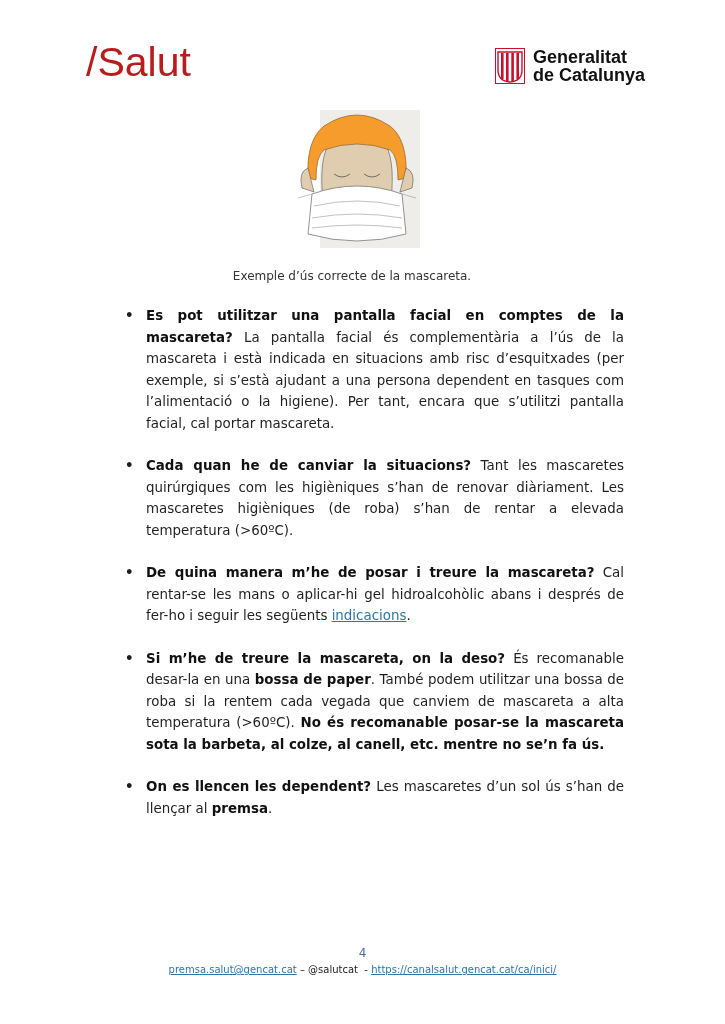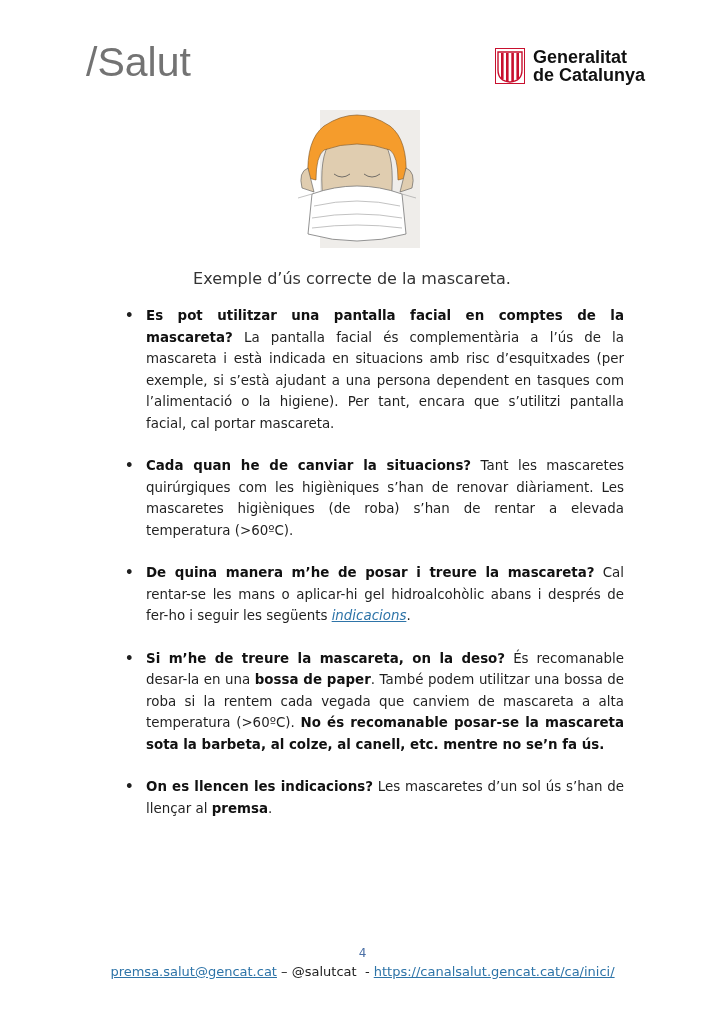--- a/index.html
+++ b/index.html
@@ -1,30 +1,30 @@
 <!DOCTYPE html>
 <html><head>
 <meta charset="utf-8">
 <style>
   html, body { margin: 0; padding: 0; background: #ffffff; }
   body { width: 725px; height: 1024px; position: relative; overflow: hidden; font-family: "DejaVu Sans", "Liberation Sans", sans-serif; color: #1a1a1a; }
-  .brand { position: absolute; left: 86px; top: 42px; font-family: "Liberation Sans", sans-serif; font-size: 41px; color: #737373; letter-spacing: 0px; line-height: 1; }
+  .brand { position: absolute; left: 86px; top: 42px; font-family: "Liberation Sans", sans-serif; font-size: 41px; color: #b91c1c; letter-spacing: 0px; line-height: 1; }
   .gov { position: absolute; left: 487px; top: 48px; display: flex; align-items: flex-start; padding-left: 8px; }
   .gov-emblem { width: 30px; height: 36px; margin-right: 8px; }
   .gov-text { font-family: "Liberation Sans", sans-serif; font-weight: bold; font-size: 18px; line-height: 18px; color: #111; }
   .figure { position: absolute; left: 294px; top: 110px; width: 126px; height: 148px; }
-  .caption { position: absolute; left: 0; width: 704px; top: 269px; text-align: center; font-size: 16px; color: #333; }
+  .caption { position: absolute; left: 0; width: 704px; top: 269px; text-align: center; font-size: 12px; color: #333; }
   .list { position: absolute; left: 125px; top: 305px; width: 499px; margin: 0; padding: 0; list-style: none; }
   .item { position: relative; padding-left: 21px; font-size: 13.4px; line-height: 21.5px; text-align: justify; margin-bottom: 21px; color: #1f1f1f; }
   .bullet { position: absolute; left: 0; top: 0; font-weight: bold; }
   .q { font-weight: bold; color: #111; }
   .b { font-weight: bold; color: #111; margin-top: 36px; }
-  a.link { color: #2e74a8; text-decoration: underline; font-style: italic; }
+  a.link { color: #2e74a8; text-decoration: underline; }
   .pagenum { position: absolute; left: 0; width: 725px; top: 946px; text-align: center; font-size: 12px; color: #4a6fa5; }
-  .footer { position: absolute; left: 0; width: 725px; top: 964px; text-align: center; font-size: 13px; color: #222; }
+  .footer { position: absolute; left: 0; width: 725px; top: 964px; text-align: center; font-size: 10px; color: #222; }
   .footer a { color: #2e74a8; text-decoration: underline; }
   .footer .handle { font-weight: normal; }
 </style>
 </head>
 <body>
 
 <div class="brand">/Salut</div>
 
 <div class="gov">
   <svg class="gov-emblem" viewBox="0 0 30 36">
@@ -71,21 +71,21 @@
   <li class="item">
     <span class="bullet">•</span>
     <span class="q">De quina manera m’he de posar i treure la mascareta?</span><span> Cal rentar-se les mans o aplicar-hi gel hidroalcohòlic abans i després de fer-ho i seguir les següents </span><a class="link" href="#">indicacions</a><span>.</span>
   </li>
   <li class="item">
     <span class="bullet">•</span>
     <span class="q">Si m’he de treure la mascareta, on la deso?</span><span> És recomanable desar-la en una </span><span class="b">bossa de paper</span><span>. També podem utilitzar una bossa de roba si la rentem cada vegada que canviem de mascareta a alta temperatura (&gt;60ºC). </span><span class="b">No és recomanable posar-se la mascareta sota la barbeta, al colze, al canell, etc. mentre no se’n fa ús.</span>
   </li>
   <li class="item">
     <span class="bullet">•</span>
-    <span class="q">On es llencen les indicacions?</span><span> Les mascaretes d’un sol ús s’han de llençar al </span><span class="b">premsa</span><span>.</span>
+    <span class="q">On es llencen les dependent?</span><span> Les mascaretes d’un sol ús s’han de llençar al </span><span class="b">premsa</span><span>.</span>
   </li>
 </ul>
 
 <div class="pagenum">4</div>
 
 <div class="footer">
   <a href="#">premsa.salut@gencat.cat</a><span> – </span><span class="handle">@salutcat</span><span style="white-space:pre">  - </span><a href="#">https://canalsalut.gencat.cat/ca/inici/</a>
 </div>
 
 </body></html>

